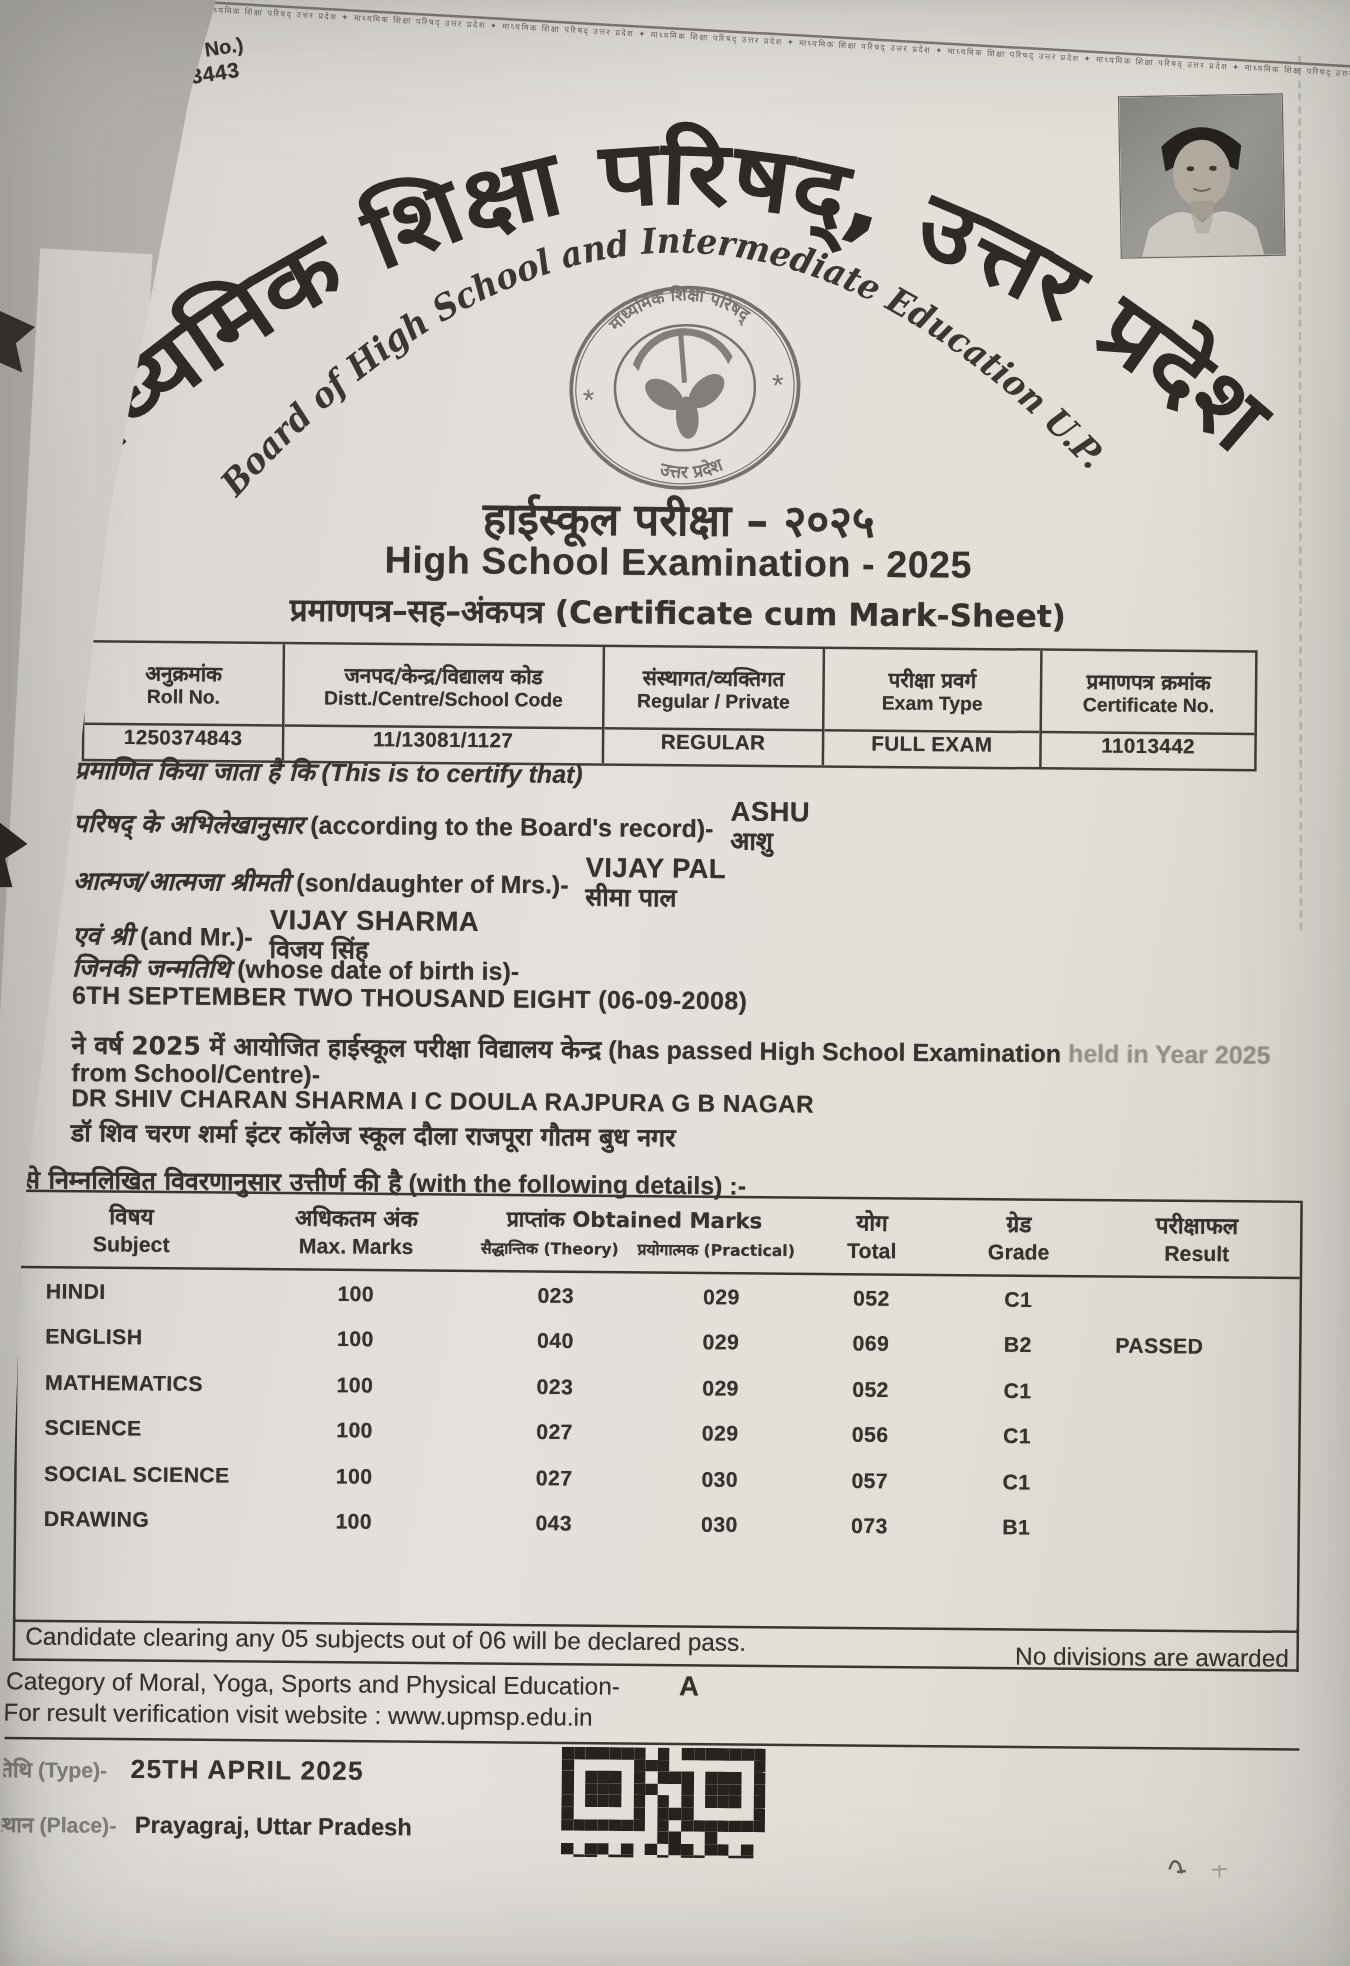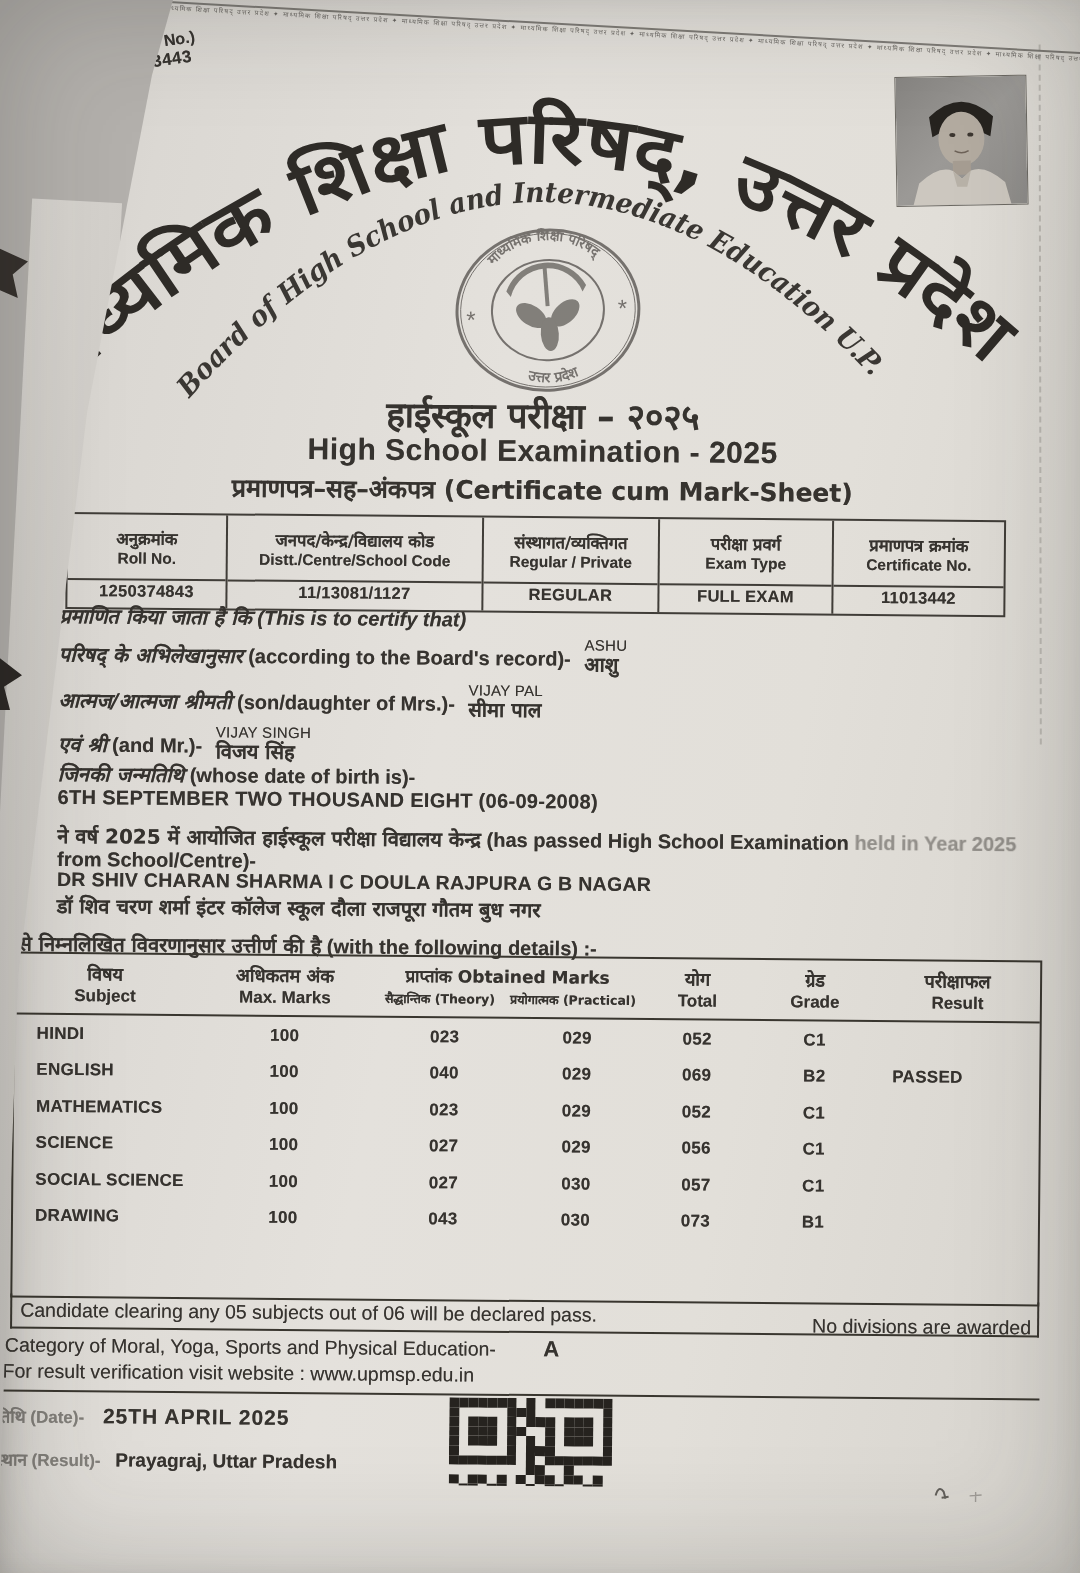--- a/index.html
+++ b/index.html
@@ -62,21 +62,21 @@
     border-bottom:2px solid #403d38;padding:2px 2px;}
   .info-head .h-hi{font-size:16.5px;font-weight:bold;}
   .info-head .h-en{font-size:15.5px;font-weight:bold;}
   .info-val{flex:1;min-height:26px;text-align:center;font-size:16.5px;font-weight:bold;padding-top:1px;letter-spacing:.3px;}
   
   .bline{position:absolute;left:58px;font-size:20px;}
   .lbl-hi{font-weight:bold;font-style:italic;}
   .lbl-en{font-weight:bold;}
   .stack{display:inline-flex;flex-direction:column;vertical-align:middle;transform:translateY(-4px);
     margin-left:8px;line-height:1.15;}
-  .stack .v-en{font-size:15px;font-weight:normal;letter-spacing:.3px;}
+  .stack .v-en{font-size:22px;font-weight:bold;letter-spacing:.3px;}
   .stack .v-hi{font-size:20px;font-weight:bold;}
   .caps{font-weight:bold;letter-spacing:.3px;}
   .fade{opacity:.45;filter:blur(.4px);}
   
   .mtable{position:absolute;left:15px;top:956px;width:1025px;height:342px;border:2.5px solid #39362f;}
   .mhead{display:grid;grid-template-columns:180px 180px 140px 125px 115px 120px 165px;
     border-bottom:2.5px solid #39362f;padding:8px 0 6px 0;}
   .hc{text-align:center;line-height:1.3;}
   .hc .h-hi{display:block;font-size:18px;font-weight:bold;}
   .hc .h-en{display:block;font-size:17px;font-weight:bold;}
@@ -249,21 +249,21 @@
         <span class="stack">
           <span class="v-en">VIJAY PAL</span>
           <span class="v-hi hi">सीमा पाल</span>
         </span>
       </div>
 
       <div class="bline ink" style="top:730px">
         <span class="lbl-hi hi">एवं श्री</span>
         <span class="lbl-en">(and Mr.)-</span>
         <span class="stack">
-          <span class="v-en">VIJAY SINGH</span>
+          <span class="v-en">VIJAY SHARMA</span>
           <span class="v-hi hi">विजय सिंह</span>
         </span>
       </div>
 
       <div class="bline ink" style="top:764px">
         <span class="lbl-hi hi">जिनकी जन्मतिथि</span>
         <span class="lbl-en">(whose date of birth is)-</span>
       </div>
       <div class="bline ink caps" style="top:790px;font-size:20px">6TH SEPTEMBER TWO THOUSAND EIGHT (06-09-2008)</div>
 
@@ -383,26 +383,26 @@
 
       <div class="cat-line ink">
         <span>Category of Moral, Yoga, Sports and Physical Education-</span>
         <span class="cat-val">A</span>
       </div>
       <div class="verif-line ink">For result verification visit website : www.upmsp.edu.in</div>
       <div class="foot-rule"></div>
 
       <div class="date-line ink">
         <span class="flabel hi">तिथि</span>
-        <span class="flabel">(Date)-</span>
+        <span class="flabel">(Type)-</span>
         <span class="fval">25TH APRIL 2025</span>
       </div>
       <div class="place-line ink">
         <span class="flabel hi">स्थान</span>
-        <span class="flabel">(Result)-</span>
+        <span class="flabel">(Place)-</span>
         <span class="fval2">Prayagraj, Uttar Pradesh</span>
       </div>
 
       <div class="qr">
           <div class="qm" style="left: 0px; top: 0px;"></div>
           <div class="qm" style="left: 9.6px; top: 0px;"></div>
           <div class="qm" style="left: 19.2px; top: 0px;"></div>
           <div class="qm" style="left: 28.8px; top: 0px;"></div>
           <div class="qm" style="left: 38.4px; top: 0px;"></div>
           <div class="qm" style="left: 48px; top: 0px;"></div>

